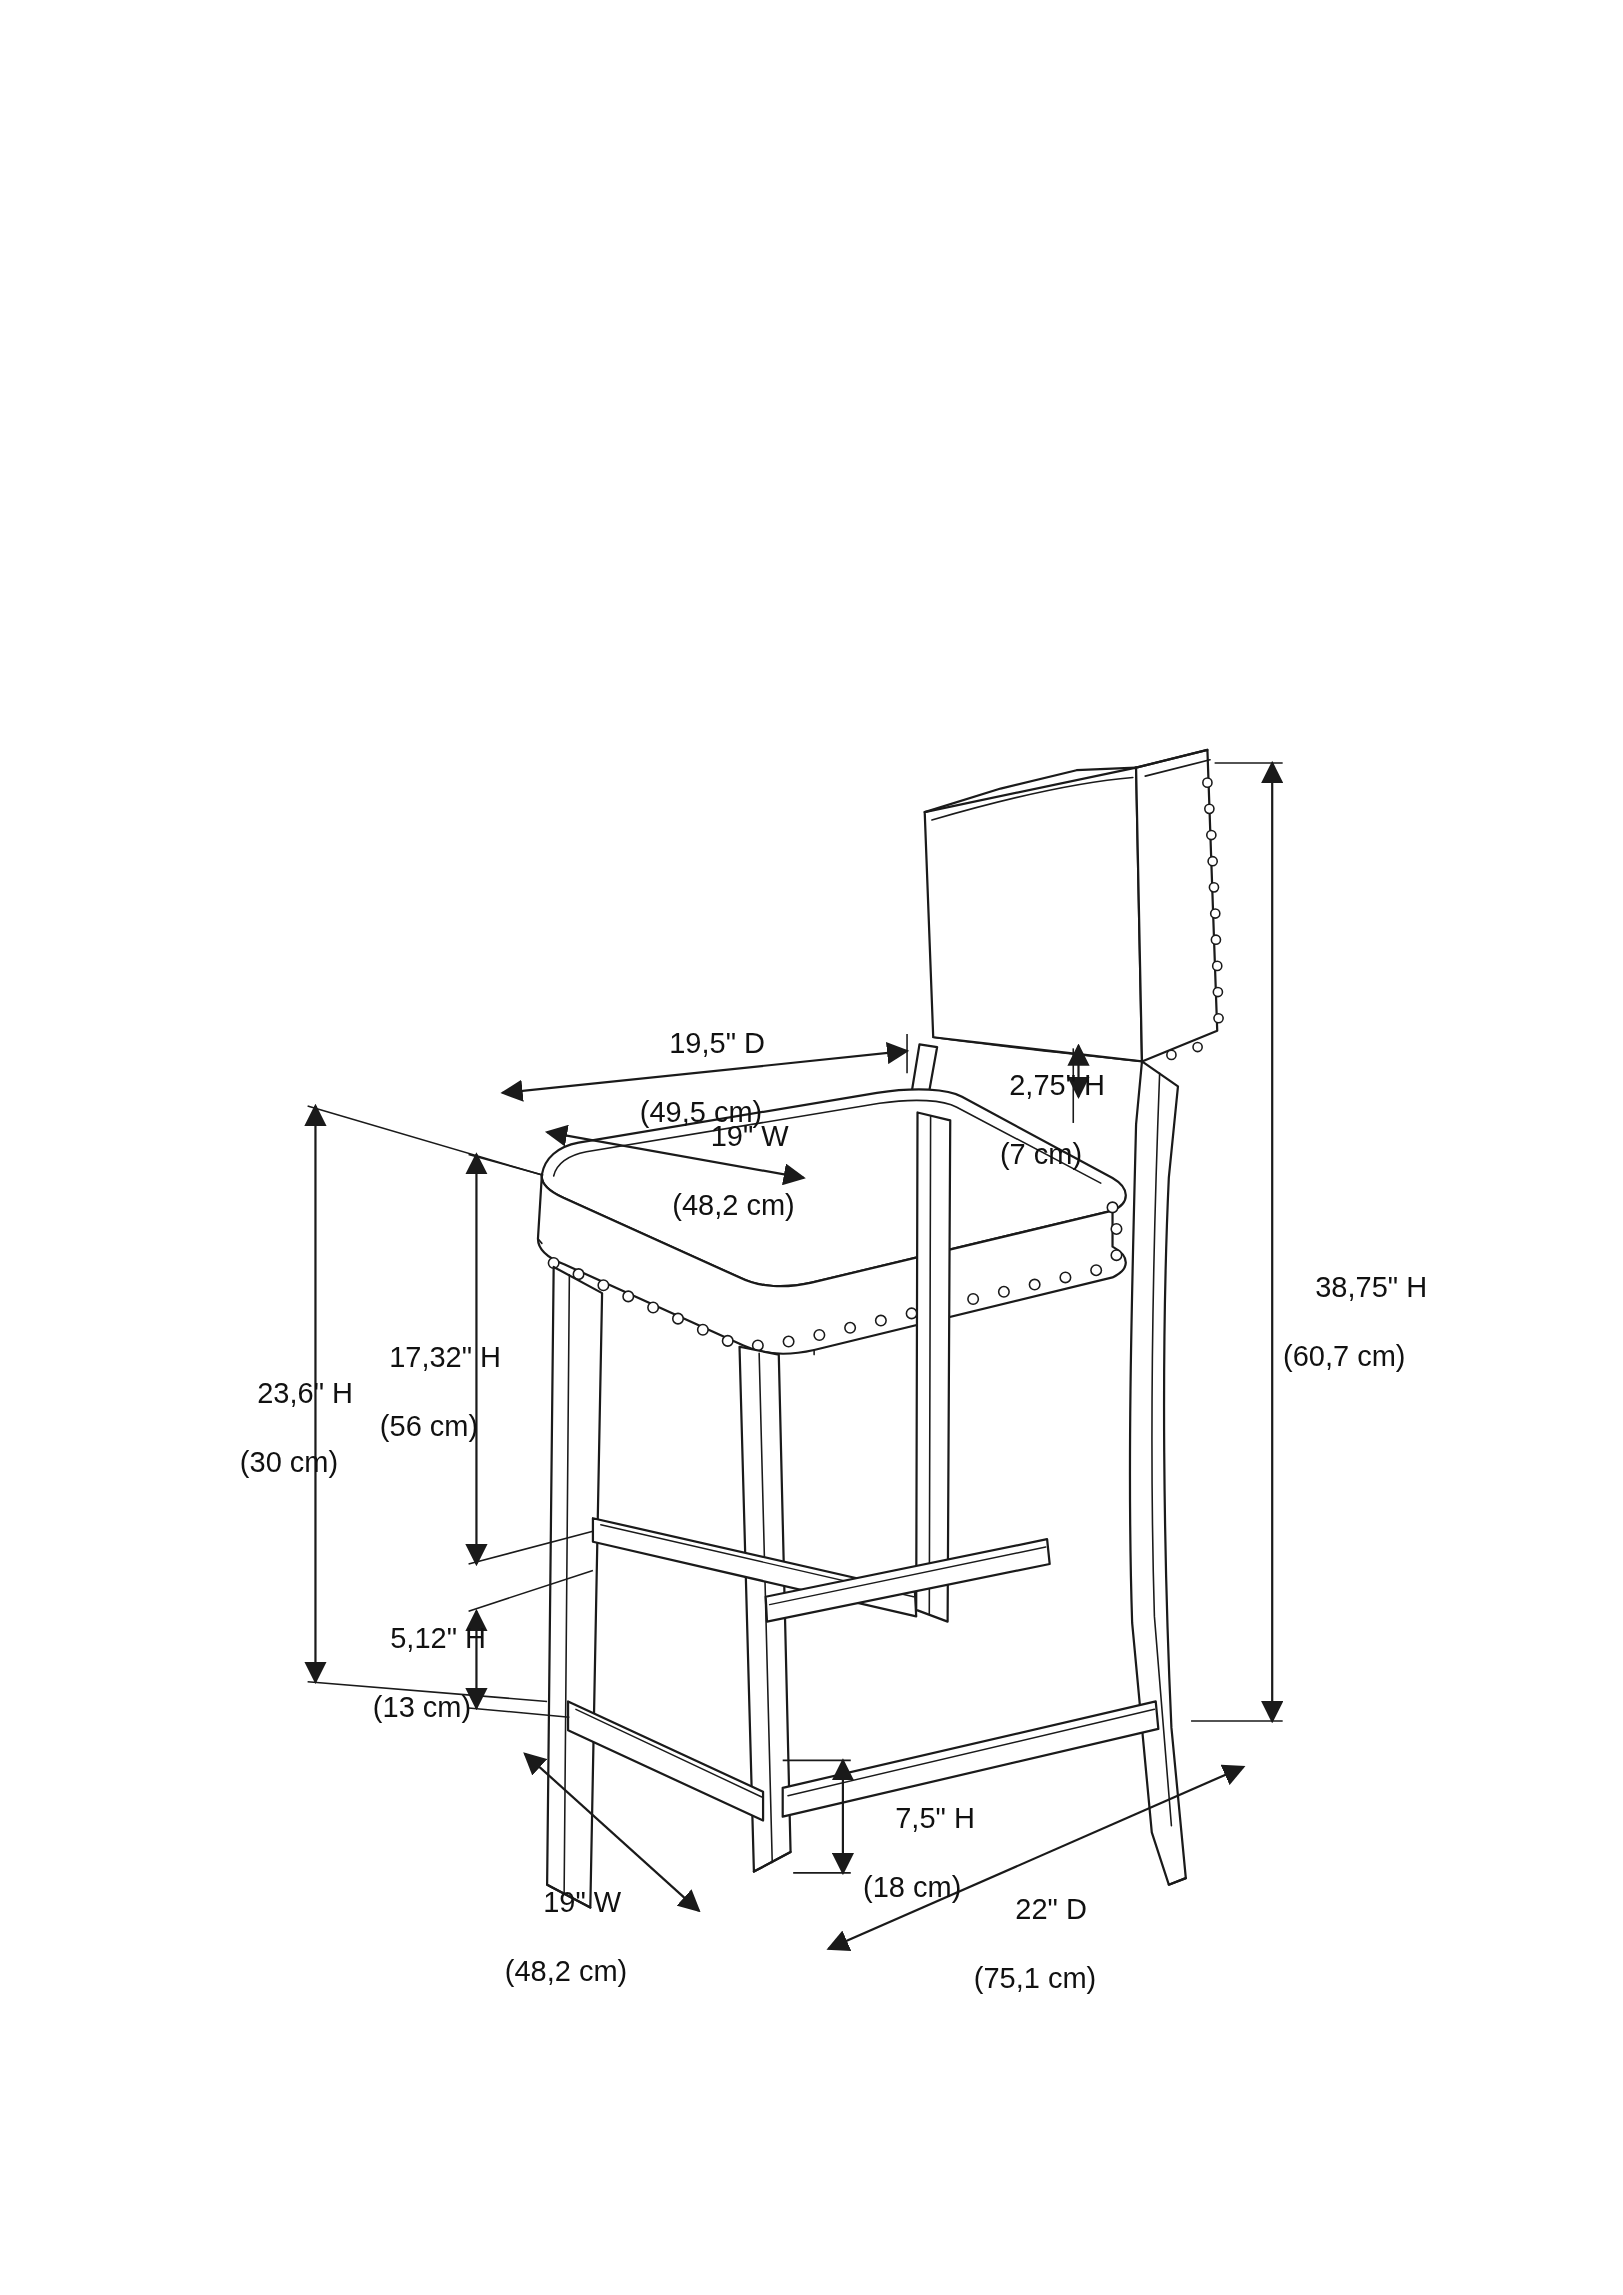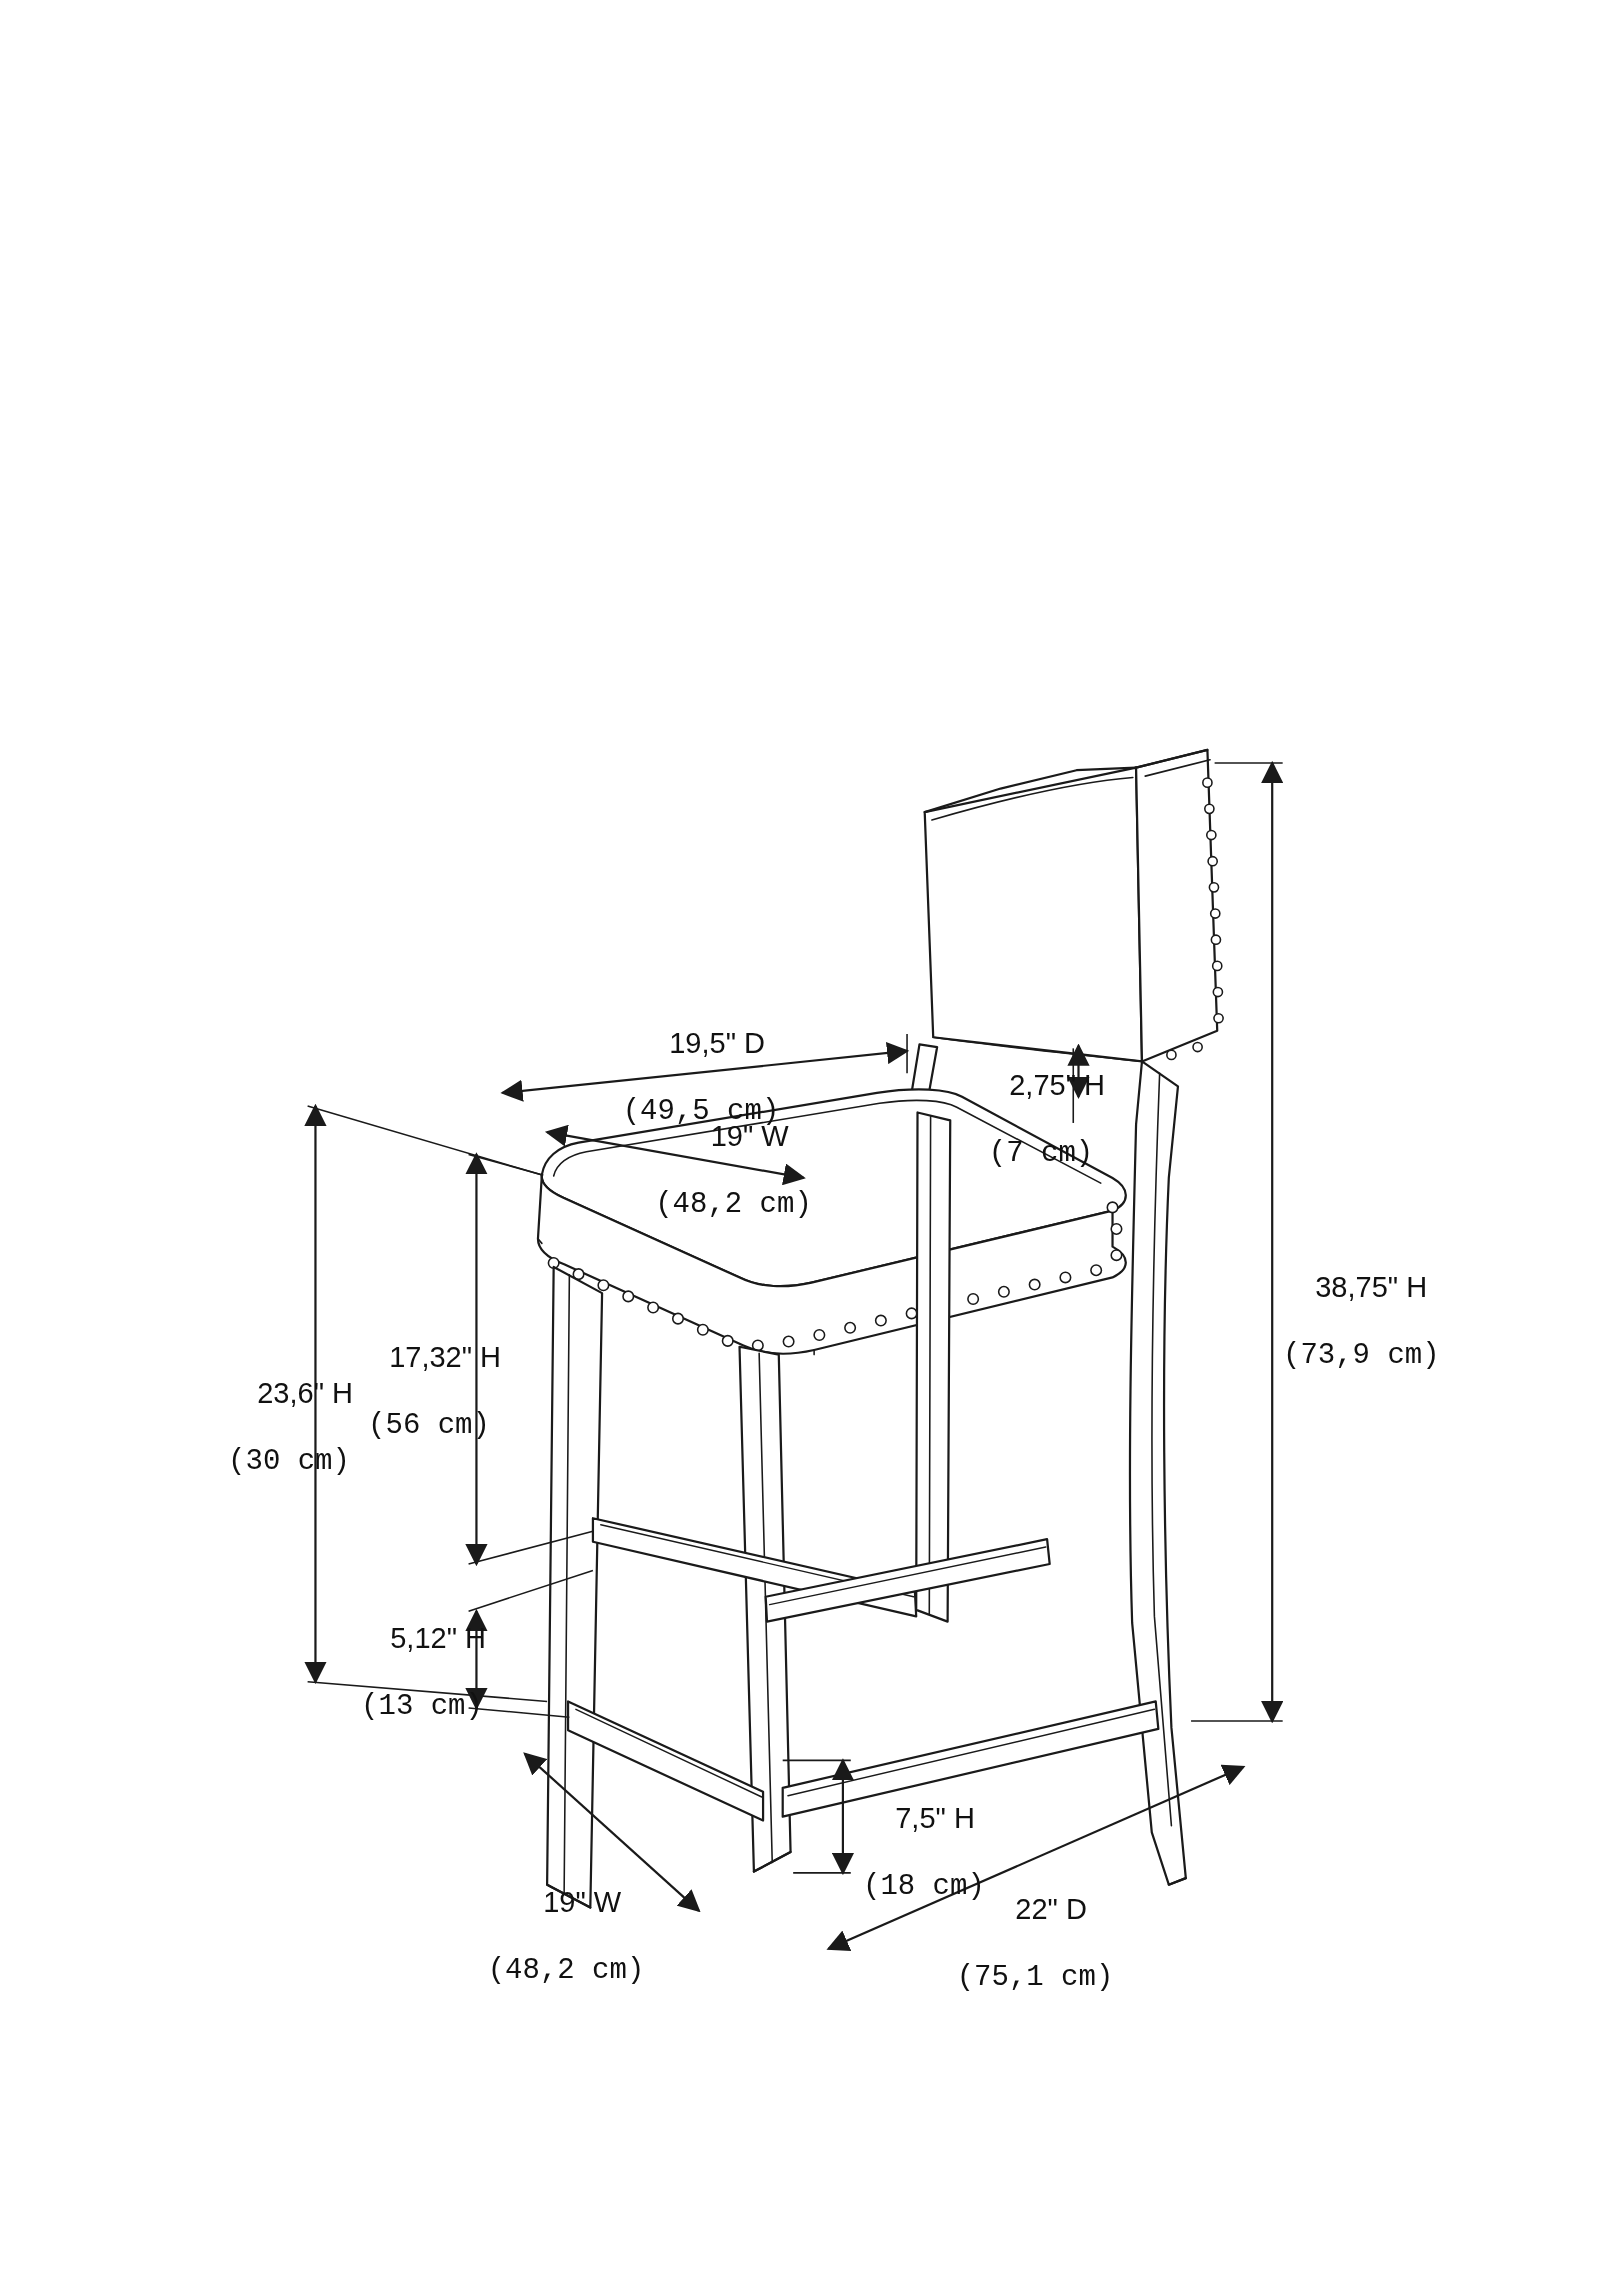--- a/index.html
+++ b/index.html
@@ -28,21 +28,21 @@
   }
   .dim-label {
     position: absolute;
     font-family: "Liberation Sans", sans-serif;
     font-size: 29px;
     line-height: 1.18;
     color: #111111;
     white-space: pre;
     text-align: center;
   }
-  .dim-label .l2 { display: block; font-family: Liberation Mono, monospace; }
+  .dim-label .l2 { display: block; }
 </style>
 </head>
 <body>
 
 <div id="stage">
 
   <svg id="drawing" viewBox="0 0 2480 3507">
     <defs>
       <marker id="arrHead" markerWidth="10" markerHeight="10" refX="9" refY="5" orient="auto" markerUnits="strokeWidth">
         <path d="M0,0 L10,5 L0,10 z" fill="#1a1a1a"></path>
@@ -219,21 +219,21 @@
     <span class="l2">(48,2 cm)</span>
   </div>
 
   <div class="dim-label" style="left:943px; top:1034px; width:196px;">
     <span>2,75" H</span>
     <span class="l2">(7 cm)</span>
   </div>
 
   <div class="dim-label" style="left:1283px; top:1236px; width:209px; text-align:left;">
     <span>38,75" H</span>
-    <span class="l2">(73,9 cm)</span>
+    <span class="l2">(60,7 cm)</span>
   </div>
 
   <div class="dim-label" style="left:181px; top:1342px; width:216px;">
     <span>23,6" H</span>
     <span class="l2">(30 cm)</span>
   </div>
 
   <div class="dim-label" style="left:321px; top:1306px; width:216px;">
     <span>17,32" H</span>
     <span class="l2">(56 cm)</span>

